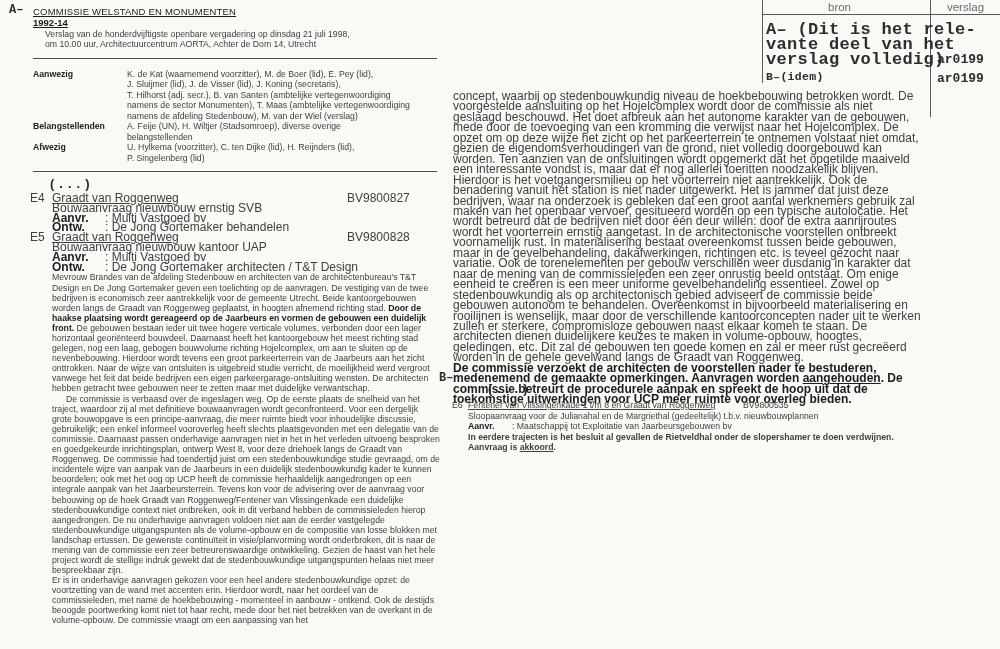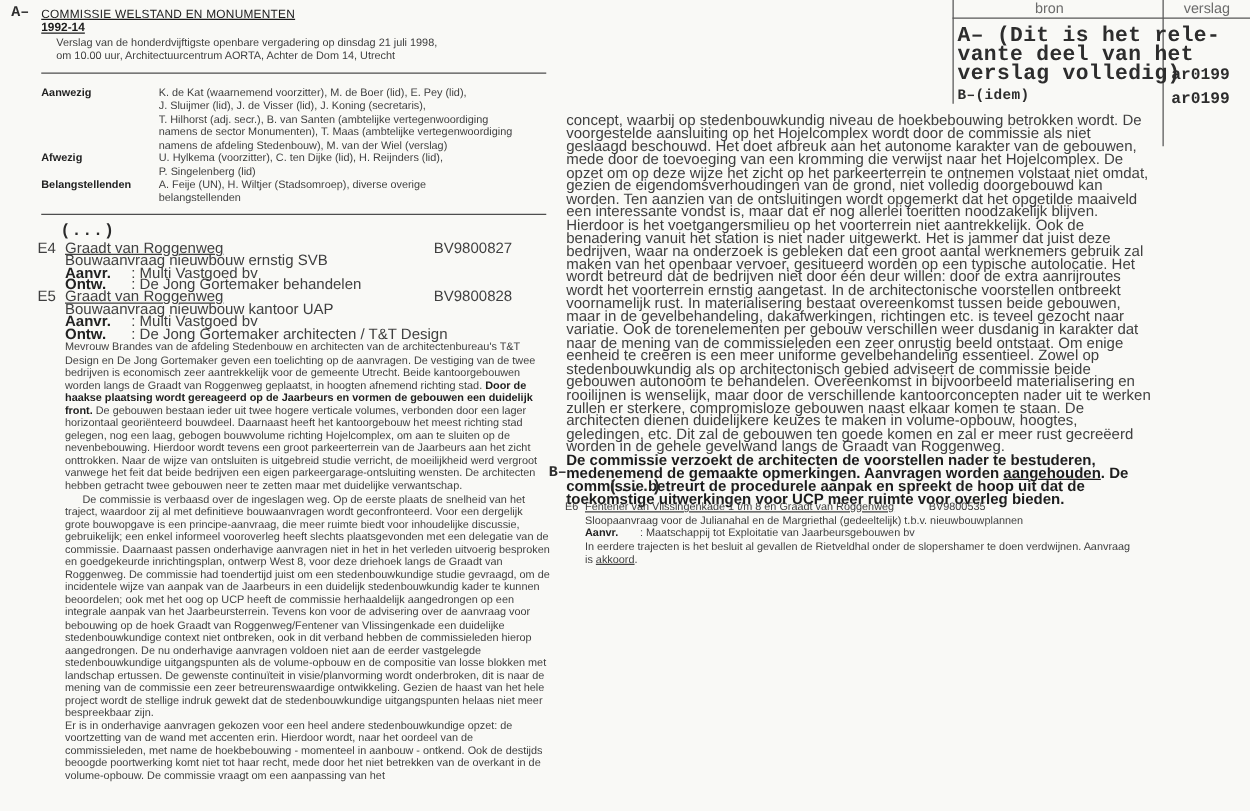--- a/index.html
+++ b/index.html
@@ -34,21 +34,21 @@
 
   
   .col-right { position:absolute; left:453px; top:91px; width:470px; }
   .col-right .para-r { font-size:12px; line-height:10.45px; color:#3f3f3f; width:470px; margin-left:0; }
   .col-right2 { position:absolute; left:452px; top:381px; width:475px; }
   .col-right2 .ellipsis { margin:0 0 4px 36px; }
   .col-right2 .item { font-size:8.7px; line-height:10.6px; }
   .col-right2 .item-code { width:16px; }
   .col-right2 .item-ref { left:291px; }
   .col-right2 .fld-label { width:44px; }
-  .note { width:440px; }
+  .note { width:440px;font-weight:bold; }
 
   
   .typew { font-family:"Liberation Mono", monospace; font-weight:bold; color:#2d2d2d; }
   .mark-a { position:absolute; left:9px; top:3px; font-size:12px; }
   .mark-b { position:absolute; left:439px; top:371px; font-size:12px; }
   .vline { position:absolute; width:1px; background:#575757; }
   .vline-1 { left:762px; top:0; height:83px; }
   .vline-2 { left:930px; top:0; height:117px; }
   .hline { position:absolute; left:762px; top:14px; width:238px; height:1px; background:#575757; }
   .mt-header { position:absolute; top:1px; font-size:11.5px; color:#6b6b6b; text-align:center; }
@@ -72,26 +72,26 @@
     <div class="intro">Verslag van de honderdvijftigste openbare vergadering op dinsdag 21 juli 1998,<br>om 10.00 uur, Architectuurcentrum AORTA, Achter de Dom 14, Utrecht</div>
 
     <div class="rule rule-1"></div>
 
     <div class="att-table">
       <div class="att-row">
         <div class="att-label">Aanwezig</div>
         <div class="att-lines">K. de Kat (waarnemend voorzitter), M. de Boer (lid), E. Pey (lid),<br>J. Sluijmer (lid), J. de Visser (lid), J. Koning (secretaris),<br>T. Hilhorst (adj. secr.), B. van Santen (ambtelijke vertegenwoordiging<br>namens de sector Monumenten), T. Maas (ambtelijke vertegenwoordiging<br>namens de afdeling Stedenbouw), M. van der Wiel (verslag)</div>
       </div>
       <div class="att-row">
+        <div class="att-label">Belangstellenden</div>
+        <div class="att-lines">A. Feije (UN), H. Wiltjer (Stadsomroep), diverse overige<br>belangstellenden</div>
+      </div>
+      <div class="att-row">
         <div class="att-label">Afwezig</div>
         <div class="att-lines">U. Hylkema (voorzitter), C. ten Dijke (lid), H. Reijnders (lid),<br>P. Singelenberg (lid)</div>
-      </div>
-      <div class="att-row">
-        <div class="att-label">Belangstellenden</div>
-        <div class="att-lines">A. Feije (UN), H. Wiltjer (Stadsomroep), diverse overige<br>belangstellenden</div>
       </div>
     </div>
 
     <div class="rule rule-2"></div>
 
     <div class="ellipsis">(...)</div>
 
     <div class="item">
       <span class="item-code">E4</span>
       <div class="item-body">

